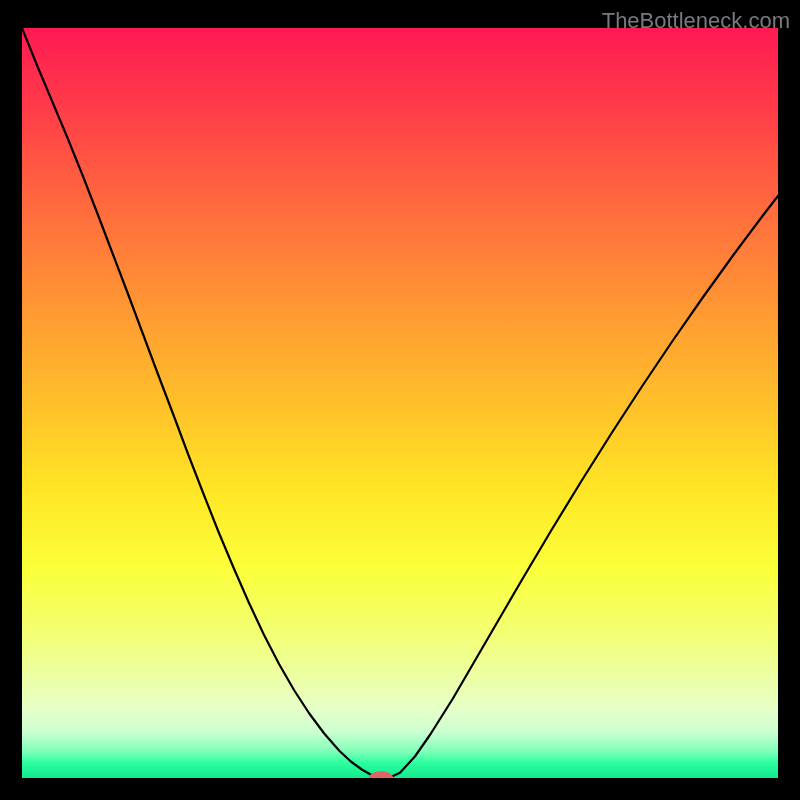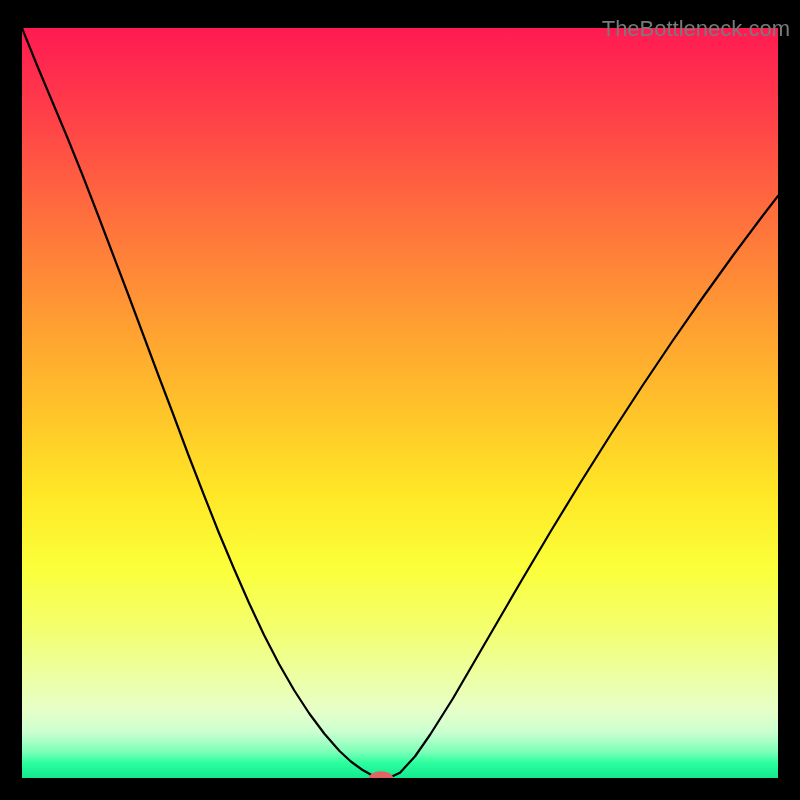--- a/index.html
+++ b/index.html
@@ -12,21 +12,21 @@
     font-family: Arial, Helvetica, sans-serif;
   }
   .frame {
     position: relative;
     width: 800px;
     height: 800px;
     background: #000;
   }
   .watermark {
     position: absolute;
-    top: 16px;
+    top: 8px;
     right: 10px;
     color: #7a7a7a;
     font-size: 22px;
     font-weight: 500;
     letter-spacing: 0px;
     z-index: 5;
     user-select: none;
   }
   .plot-area {
     position: absolute;

